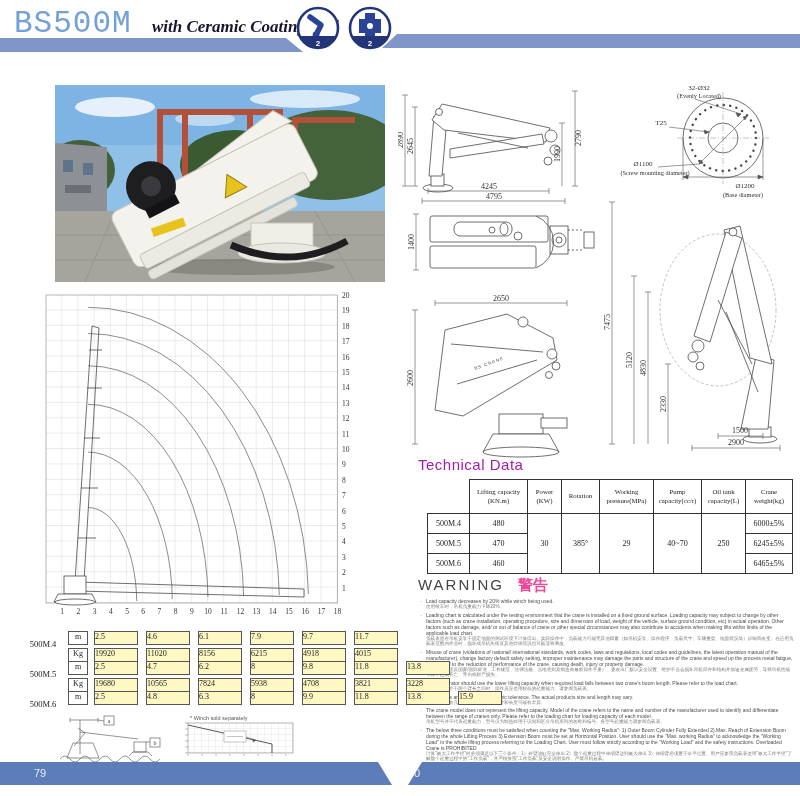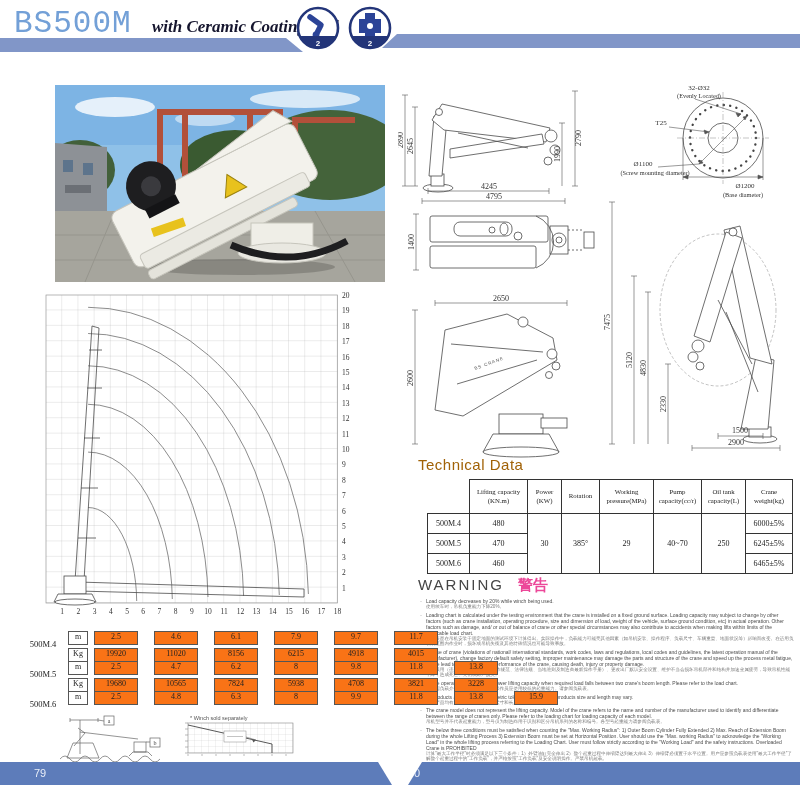--- a/index.html
+++ b/index.html
@@ -11,40 +11,40 @@
   #subtitle{left:152px;top:17px;font-size:17px;font-weight:bold;font-style:italic;
             font-family:"Liberation Serif",serif;color:#15152e;}
   
   .dim{font-family:"Liberation Serif",serif;font-size:8px;fill:#333;}
   .dim7{font-family:"Liberation Serif",serif;font-size:7px;fill:#333;}
   .dim6{font-family:"Liberation Serif",serif;font-size:6.3px;fill:#333;}
   .lineart{stroke:#4a4a4a;stroke-width:.8;fill:none;}
   .lineartf{stroke:#4a4a4a;stroke-width:.8;fill:#fff;}
   .dimline{stroke:#555;stroke-width:.6;fill:none;}
   
-  #tech-heading{left:418px;top:456px;font-size:15px;color:#a16207;letter-spacing:.5px;}
+  #tech-heading{left:418px;top:456px;font-size:15px;color:#a21caf;letter-spacing:.5px;}
   #tech-table{left:427px;top:479px;}
   #tech-table table{border-collapse:collapse;font-family:"Liberation Serif",serif;}
   #tech-table th,#tech-table td{border:1px solid #333;text-align:center;padding:0 1px;}
   #tech-table th{font-size:6.8px;font-weight:normal;height:33px;line-height:1.2;}
   #tech-table td{font-size:8px;height:19px;}
   #tech-table td.empty{border:none;}
   
   #warn-head{left:418px;top:576px;font-size:15px;color:#454545;letter-spacing:2px;}
   #warn-head b{color:#ec4899;letter-spacing:0;margin-left:14px;font-family:"DejaVu Sans",sans-serif;}
   #warn-list{left:420px;top:598px;width:374px;}
   .witem{position:relative;padding-left:6px;margin-bottom:2px;}
   .witem:before{content:"·";position:absolute;left:0;top:0;font-size:6px;color:#444;}
   .wen{display:block;font-size:5px;line-height:6px;color:#4c4c4c;}
   .wcn{display:block;font-size:4.6px;line-height:5.6px;color:#7a7a7a;}
   
   .blabel{width:46px;text-align:center;font:8.5px "Liberation Serif",serif;color:#222;}
   .brow{white-space:nowrap;height:15px;margin-bottom:2px;}
   .b{display:inline-block;width:42px;height:12px;line-height:12px;border:1px solid #555;
-     text-align:center;font:8px "Liberation Serif",serif;margin-right:16px;background:#f97316;vertical-align:top;}
+     font:8px "Liberation Serif",serif;margin-right:8px;background:#fef9c3;vertical-align:top;}
   .bu{display:inline-block;width:18px;height:12px;line-height:12px;border:1px solid #555;
      text-align:center;font:8px "Liberation Serif",serif;margin-right:6px;background:#fff;vertical-align:top;}
   
   .fbar{top:762px;height:23px;background:#5d7cba;color:#e8eef8;font-size:11px;line-height:23px;}
   #fbar-l{left:0;width:392px;clip-path:polygon(0 0,378px 0,392px 100%,0 100%);padding-left:16px;}
   #fbar-l span{margin-left:18px;}
   #fbar-r{left:408px;width:392px;text-align:left;clip-path:polygon(14px 0,100% 0,100% 100%,0 100%);}
   #fbar-r span{margin-right:18px;}
   .tick{font-family:"Liberation Serif",serif;font-size:7.5px;fill:#333;}
 </style>

